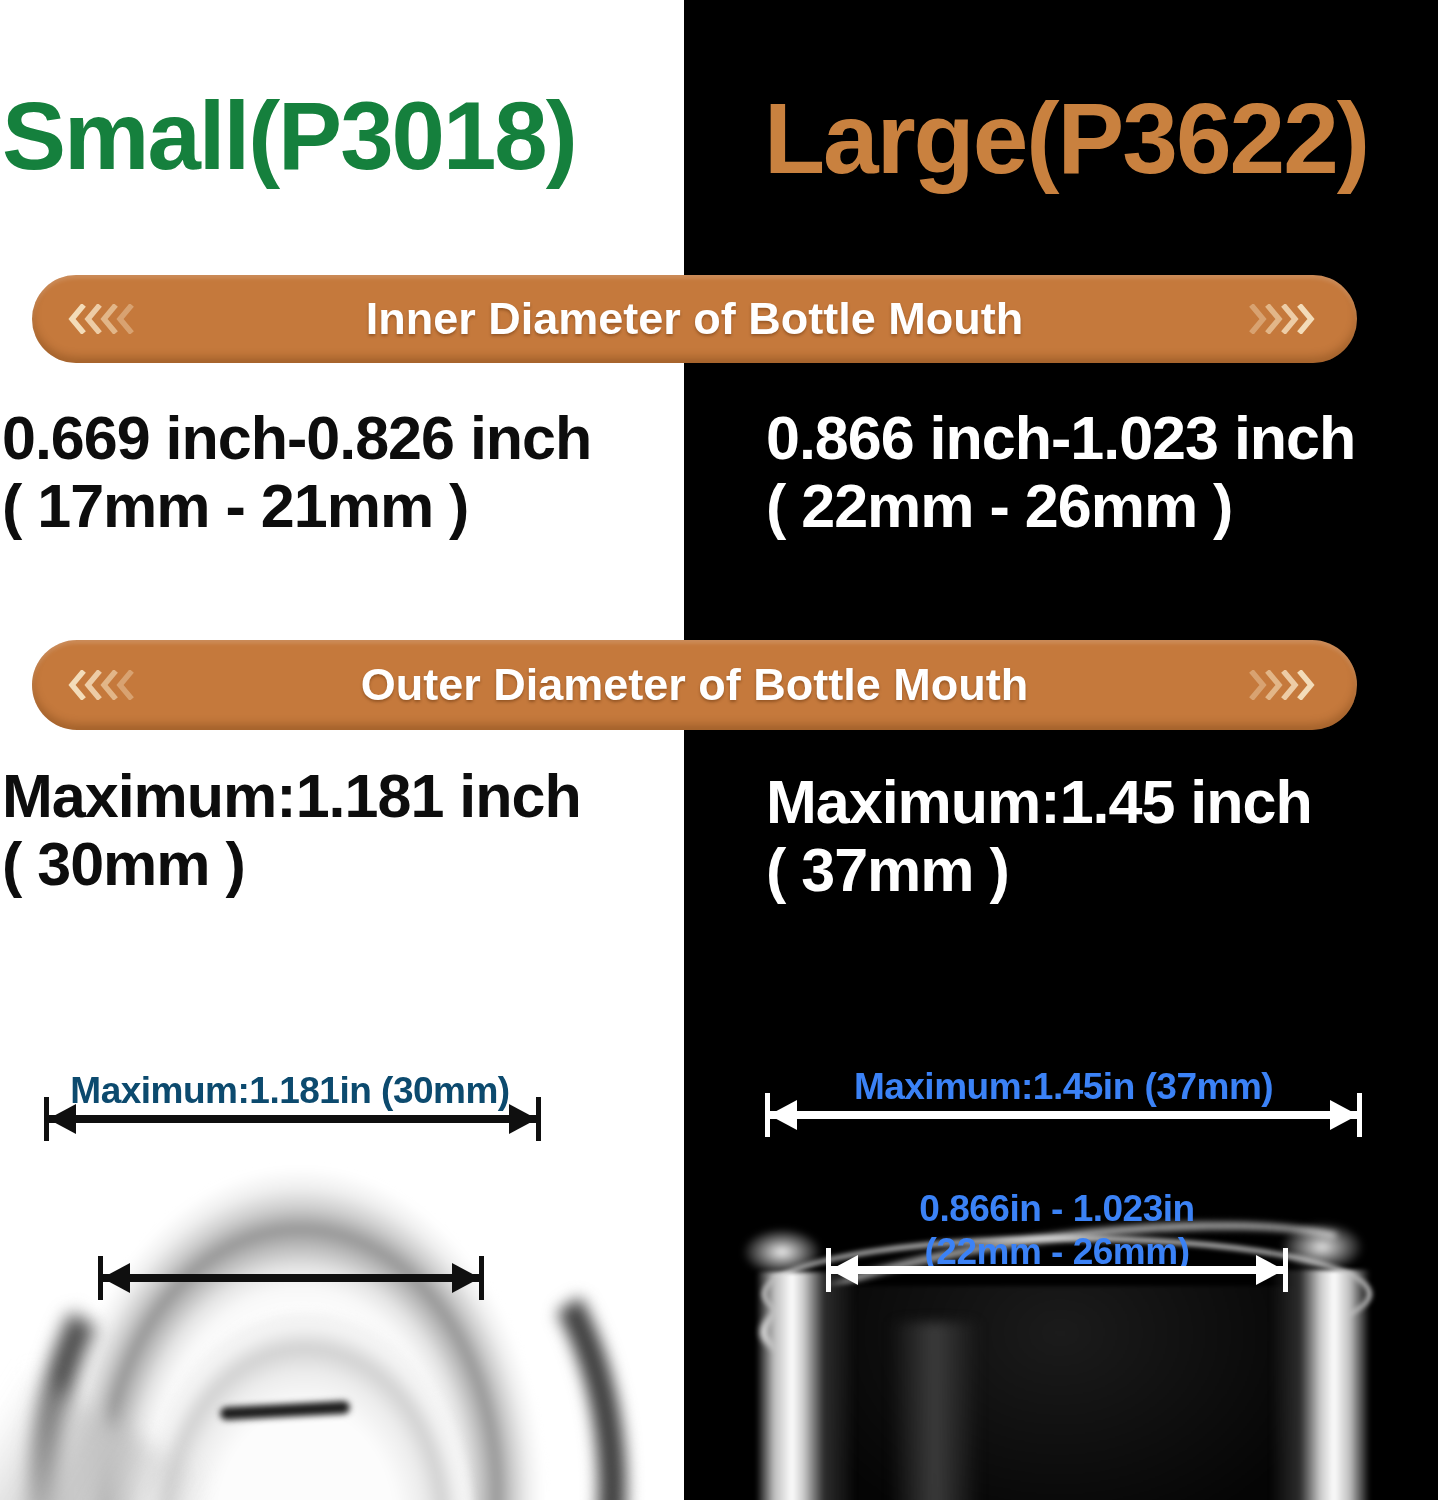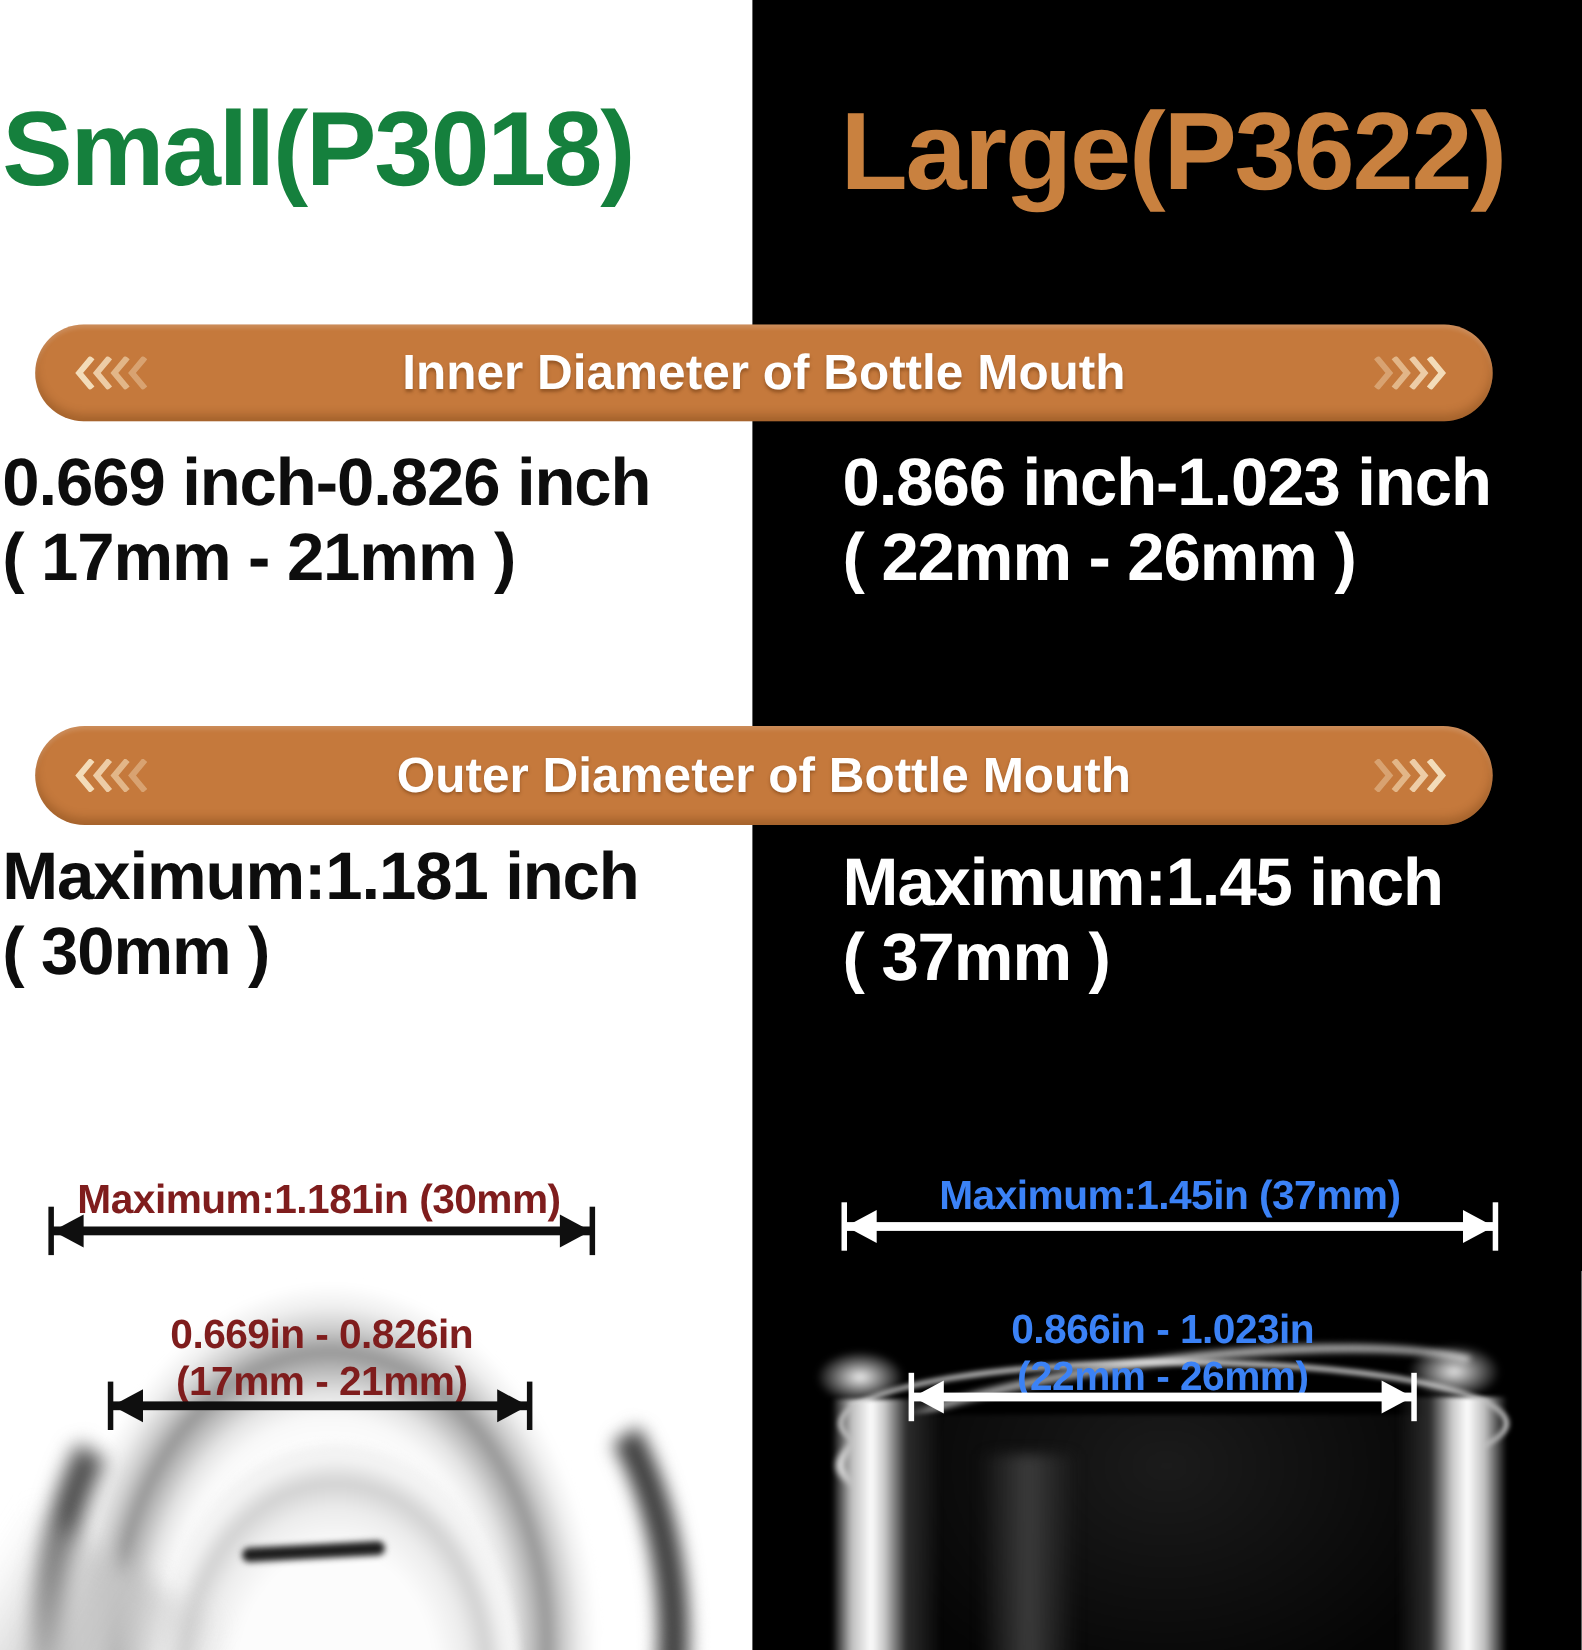--- a/index.html
+++ b/index.html
@@ -17,21 +17,20 @@
   
   .title{top:88px;line-height:1;letter-spacing:-2px;white-space:nowrap;}
   .title.small{left:2px;font-size:96px;color:#15803d;}
   .title.large{left:764px;font-size:100px;color:var(--title-orange,#c9813f);}
 
   
   .banner{
     left:32px;width:1325px;background:var(--accent,#c5793c);
     border-radius:46px;display:flex;align-items:center;justify-content:center;
     box-shadow:inset 0 -6px 9px rgba(80,40,5,.28), inset 0 3px 4px rgba(255,255,255,.18);
-    margin-top:20px;
   }
   .banner.b1{top:275px;height:88px;}
   .banner.b2{top:640px;height:90px;}
   .banner-label{
     color:var(--banner-text,#fff);font-size:45px;letter-spacing:0;
     text-shadow:0 2px 3px rgba(90,45,8,.45);white-space:nowrap;
   }
   .chev{position:absolute;top:50%;transform:translateY(-50%);height:30px;display:block;}
   .chev.left{left:36px;}
   .chev.right{right:42px;}
@@ -40,21 +39,21 @@
   .spec{line-height:1.12;font-size:61px;letter-spacing:-1px;white-space:nowrap;}
   .spec.dark{color:#0d0d0d;}
   .spec.light{color:#fff;}
   .spec.s1{left:2px;top:404px;}
   .spec.s2{left:766px;top:404px;}
   .spec.s3{left:2px;top:762px;}
   .spec.s4{left:766px;top:768px;}
 
   
   .plabel{font-size:37px;text-align:center;line-height:1.16;letter-spacing:-0.5px;white-space:nowrap;z-index:5;}
-  .plabel.dark{color:#7f1d1d;}
+  .plabel.dark{color:#0c4a6e;}
   .plabel.light{color:#3b82f6;}
 
   
   .arrow{height:44px;z-index:5;}
   .arrow.dark{color:#0f0f0f;}
   .arrow.light{color:#fff;}
   .arrow i{position:absolute;display:block;}
   .arrow .shaft{left:3px;right:3px;top:50%;margin-top:-4px;height:8px;background:currentColor;}
   .arrow .tick{top:0;bottom:0;width:5px;background:currentColor;}
   .arrow .tick.l{left:0;}
@@ -205,24 +204,20 @@
   </div>
 
   <div class="abs plabel dark sm-outer">Maximum:1.181in (30mm)</div>
   <div class="abs arrow dark sm-outer">
     <i class="tick l"></i>
       <i class="shaft"></i>
       <i class="head l"></i>
       <i class="head r"></i>
       <i class="tick r"></i>
   </div>
-  <div class="abs plabel dark sm-inner">
-    <div>0.669in - 0.826in</div>
-    <div>(17mm - 21mm)</div>
-  </div>
   <div class="abs arrow dark sm-inner">
     <i class="tick l"></i>
       <i class="shaft"></i>
       <i class="head l"></i>
       <i class="head r"></i>
       <i class="tick r"></i>
   </div>
 
   <div class="abs plabel light lg-outer">Maximum:1.45in (37mm)</div>
   <div class="abs arrow light lg-outer">

